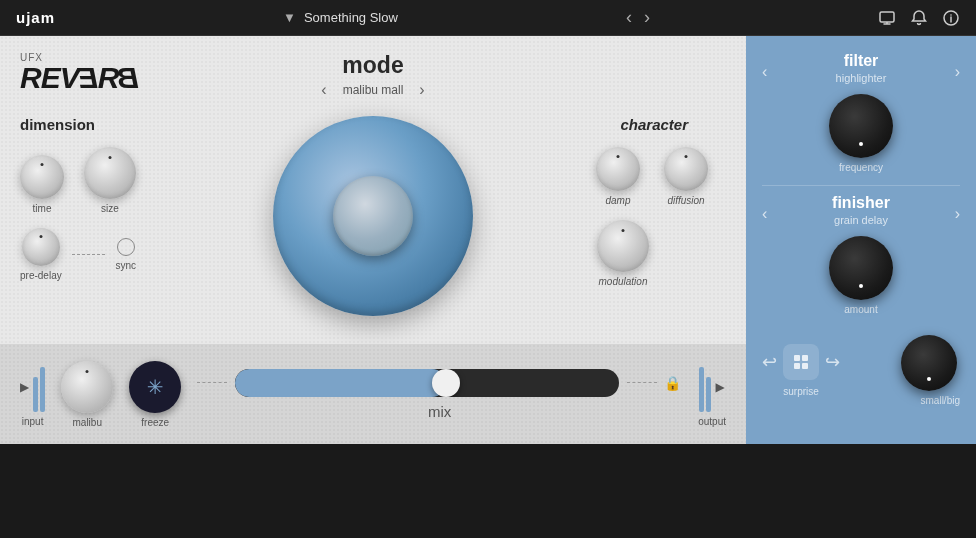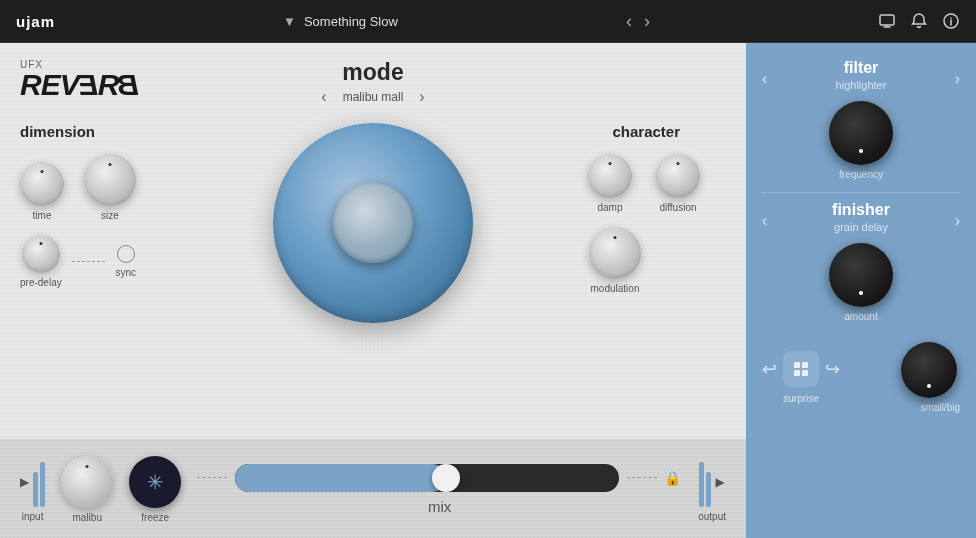--- a/index.html
+++ b/index.html
@@ -7,21 +7,21 @@
       width: 976px;
       height: 538px;
       background: #1a1a1a;
       font-family: -apple-system, BlinkMacSystemFont, 'Segoe UI', sans-serif;
       overflow: hidden;
     }
 
     
     .topbar {
       background: #1e1e1e;
-      height: 43px;
+      height: 36px;
       display: flex;
       align-items: center;
       justify-content: space-between;
       padding: 0 16px;
       border-bottom: 1px solid #333;
     }
     .topbar-left {
       display: flex;
       align-items: center;
       gap: 8px;
@@ -57,21 +57,21 @@
       align-items: center;
       justify-content: center;
       cursor: pointer;
       color: #ccc;
       font-size: 16px;
     }
 
     
     .main-layout {
       display: flex;
-      height: 496px;
+      height: 408px;
     }
 
     
     .main-area {
       flex: 1;
       background: #e8e8e8;
       position: relative;
       display: flex;
       flex-direction: column;
     }
@@ -284,22 +284,23 @@
       height: 18px;
       border-radius: 50%;
       border: 1.5px solid #888;
       background: transparent;
     }
 
     
     .character-section {
       position: absolute;
       top: 80px;
-      right: 36px;
+      right: 28px;
       width: 180px;
+      font-style: italic;
     }
     .char-section-label {
       font-size: 15px;
       font-weight: 700;
       color: #2a2a2a;
       margin-bottom: 14px;
       text-align: right;
       padding-right: 30px;
     }
     .char-knobs-row {

